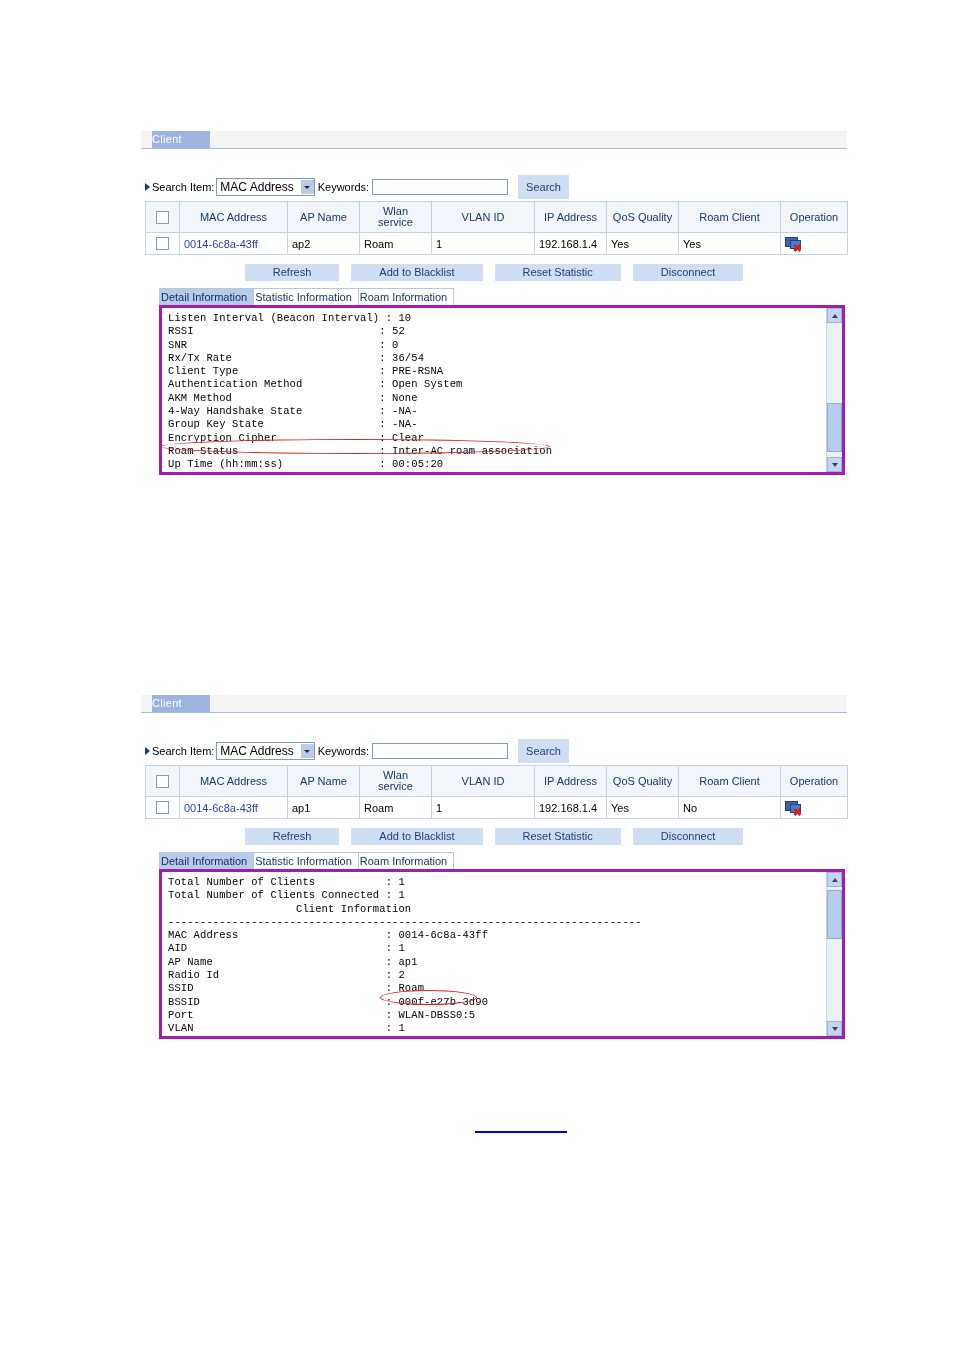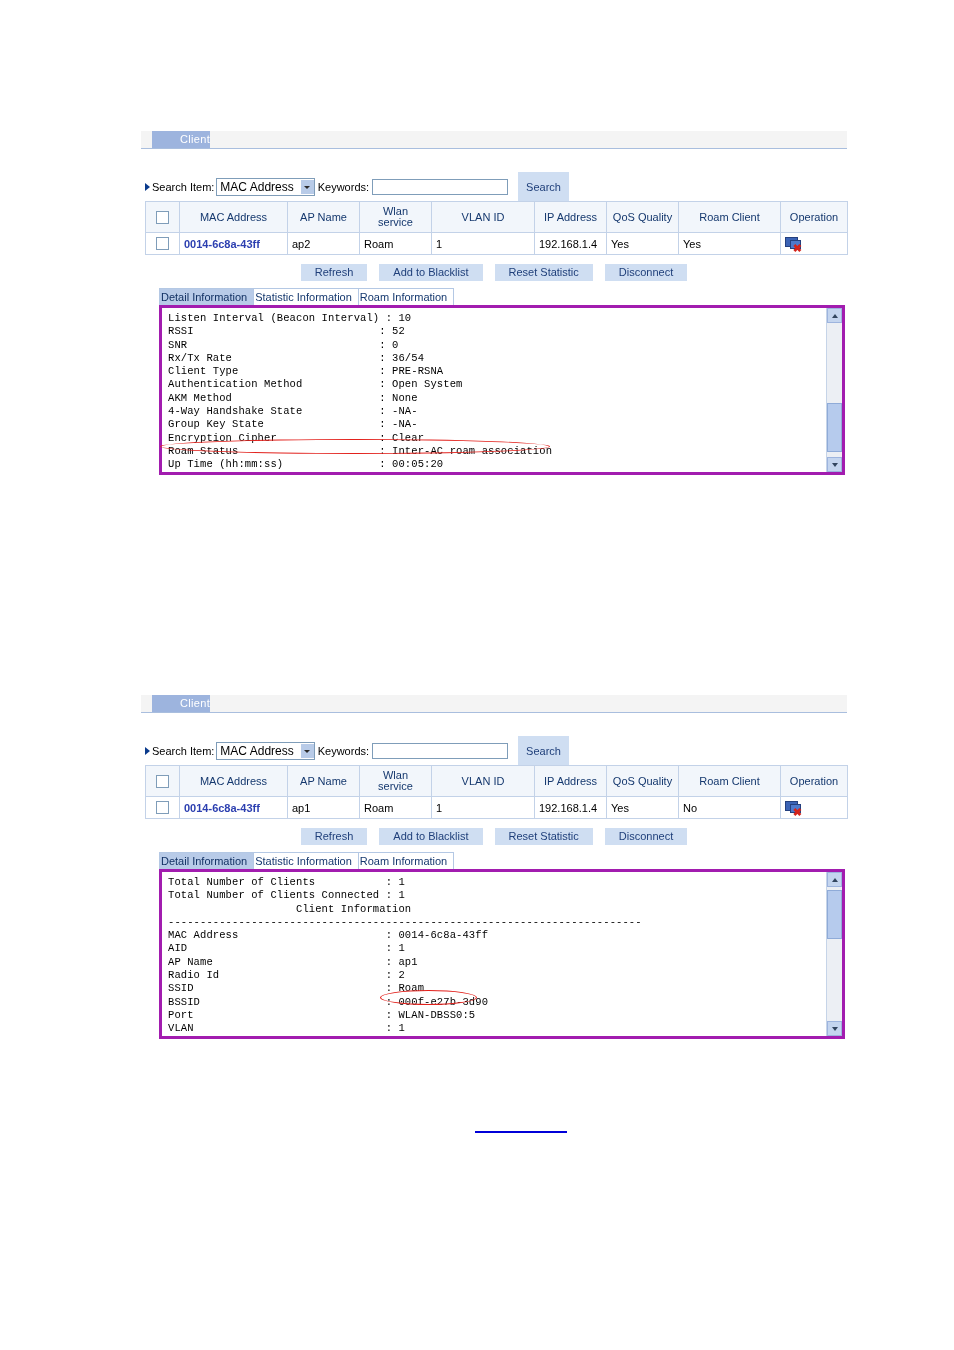--- a/index.html
+++ b/index.html
@@ -36,21 +36,21 @@
   .titlebar-tab {
     position: absolute;
     left: 11px;
     top: 0;
     width: 58px;
     height: 17px;
     background: #9db4de;
     color: #ffffff;
     font-size: 11px;
     line-height: 17px;
-    text-align: right;
+    text-align: left;
     letter-spacing: .3px;
   }
 
   
   .searchrow {
     position: absolute;
     left: 4px;
     top: 46px;
     height: 20px;
     display: flex;
@@ -104,21 +104,21 @@
     padding: 0 2px;
     outline: none;
     font-family: "Liberation Sans", sans-serif;
   }
   .btn {
     background: #cfdef2;
     color: #1f3f7a;
     border: none;
     font-size: 11px;
     font-family: "Liberation Sans", sans-serif;
-    height: 30px;
+    height: 24px;
     line-height: 16px;
     padding: 0 10px;
     text-align: center;
     cursor: pointer;
   }
   .btn-search { margin-left: 10px; padding: 0 8px; }
 
   
   .tbl {
     position: absolute;
@@ -152,21 +152,21 @@
   .chk {
     width: 11px; height: 11px;
     border: 1px solid #7f9db9;
     background: #fff;
     display: inline-block;
     vertical-align: middle;
   }
   .maclink {
     color: #2c3fb0;
     text-decoration: none;
-    font-weight: bold;
+    font-weight: normal;
     font-size: 11px;
     text-align: right;
   }
   .op-icon {
     display: inline-block;
     position: relative;
     width: 16px;
     height: 14px;
     vertical-align: middle;
   }
@@ -194,21 +194,21 @@
   
   .actions {
     position: absolute;
     left: 0;
     top: 133px;
     width: 706px;
     display: flex;
     justify-content: center;
     gap: 12px;
   }
-  .actions .btn { height: 17px; line-height: 17px; padding: 0 14px; }
+  .actions .btn { height: 17px; line-height: 17px; padding: 0 28px; }
 
   
   .dtabs {
     position: absolute;
     left: 18px;
     top: 157px;
     display: flex;
     align-items: flex-end;
     font-size: 11px;
   }

